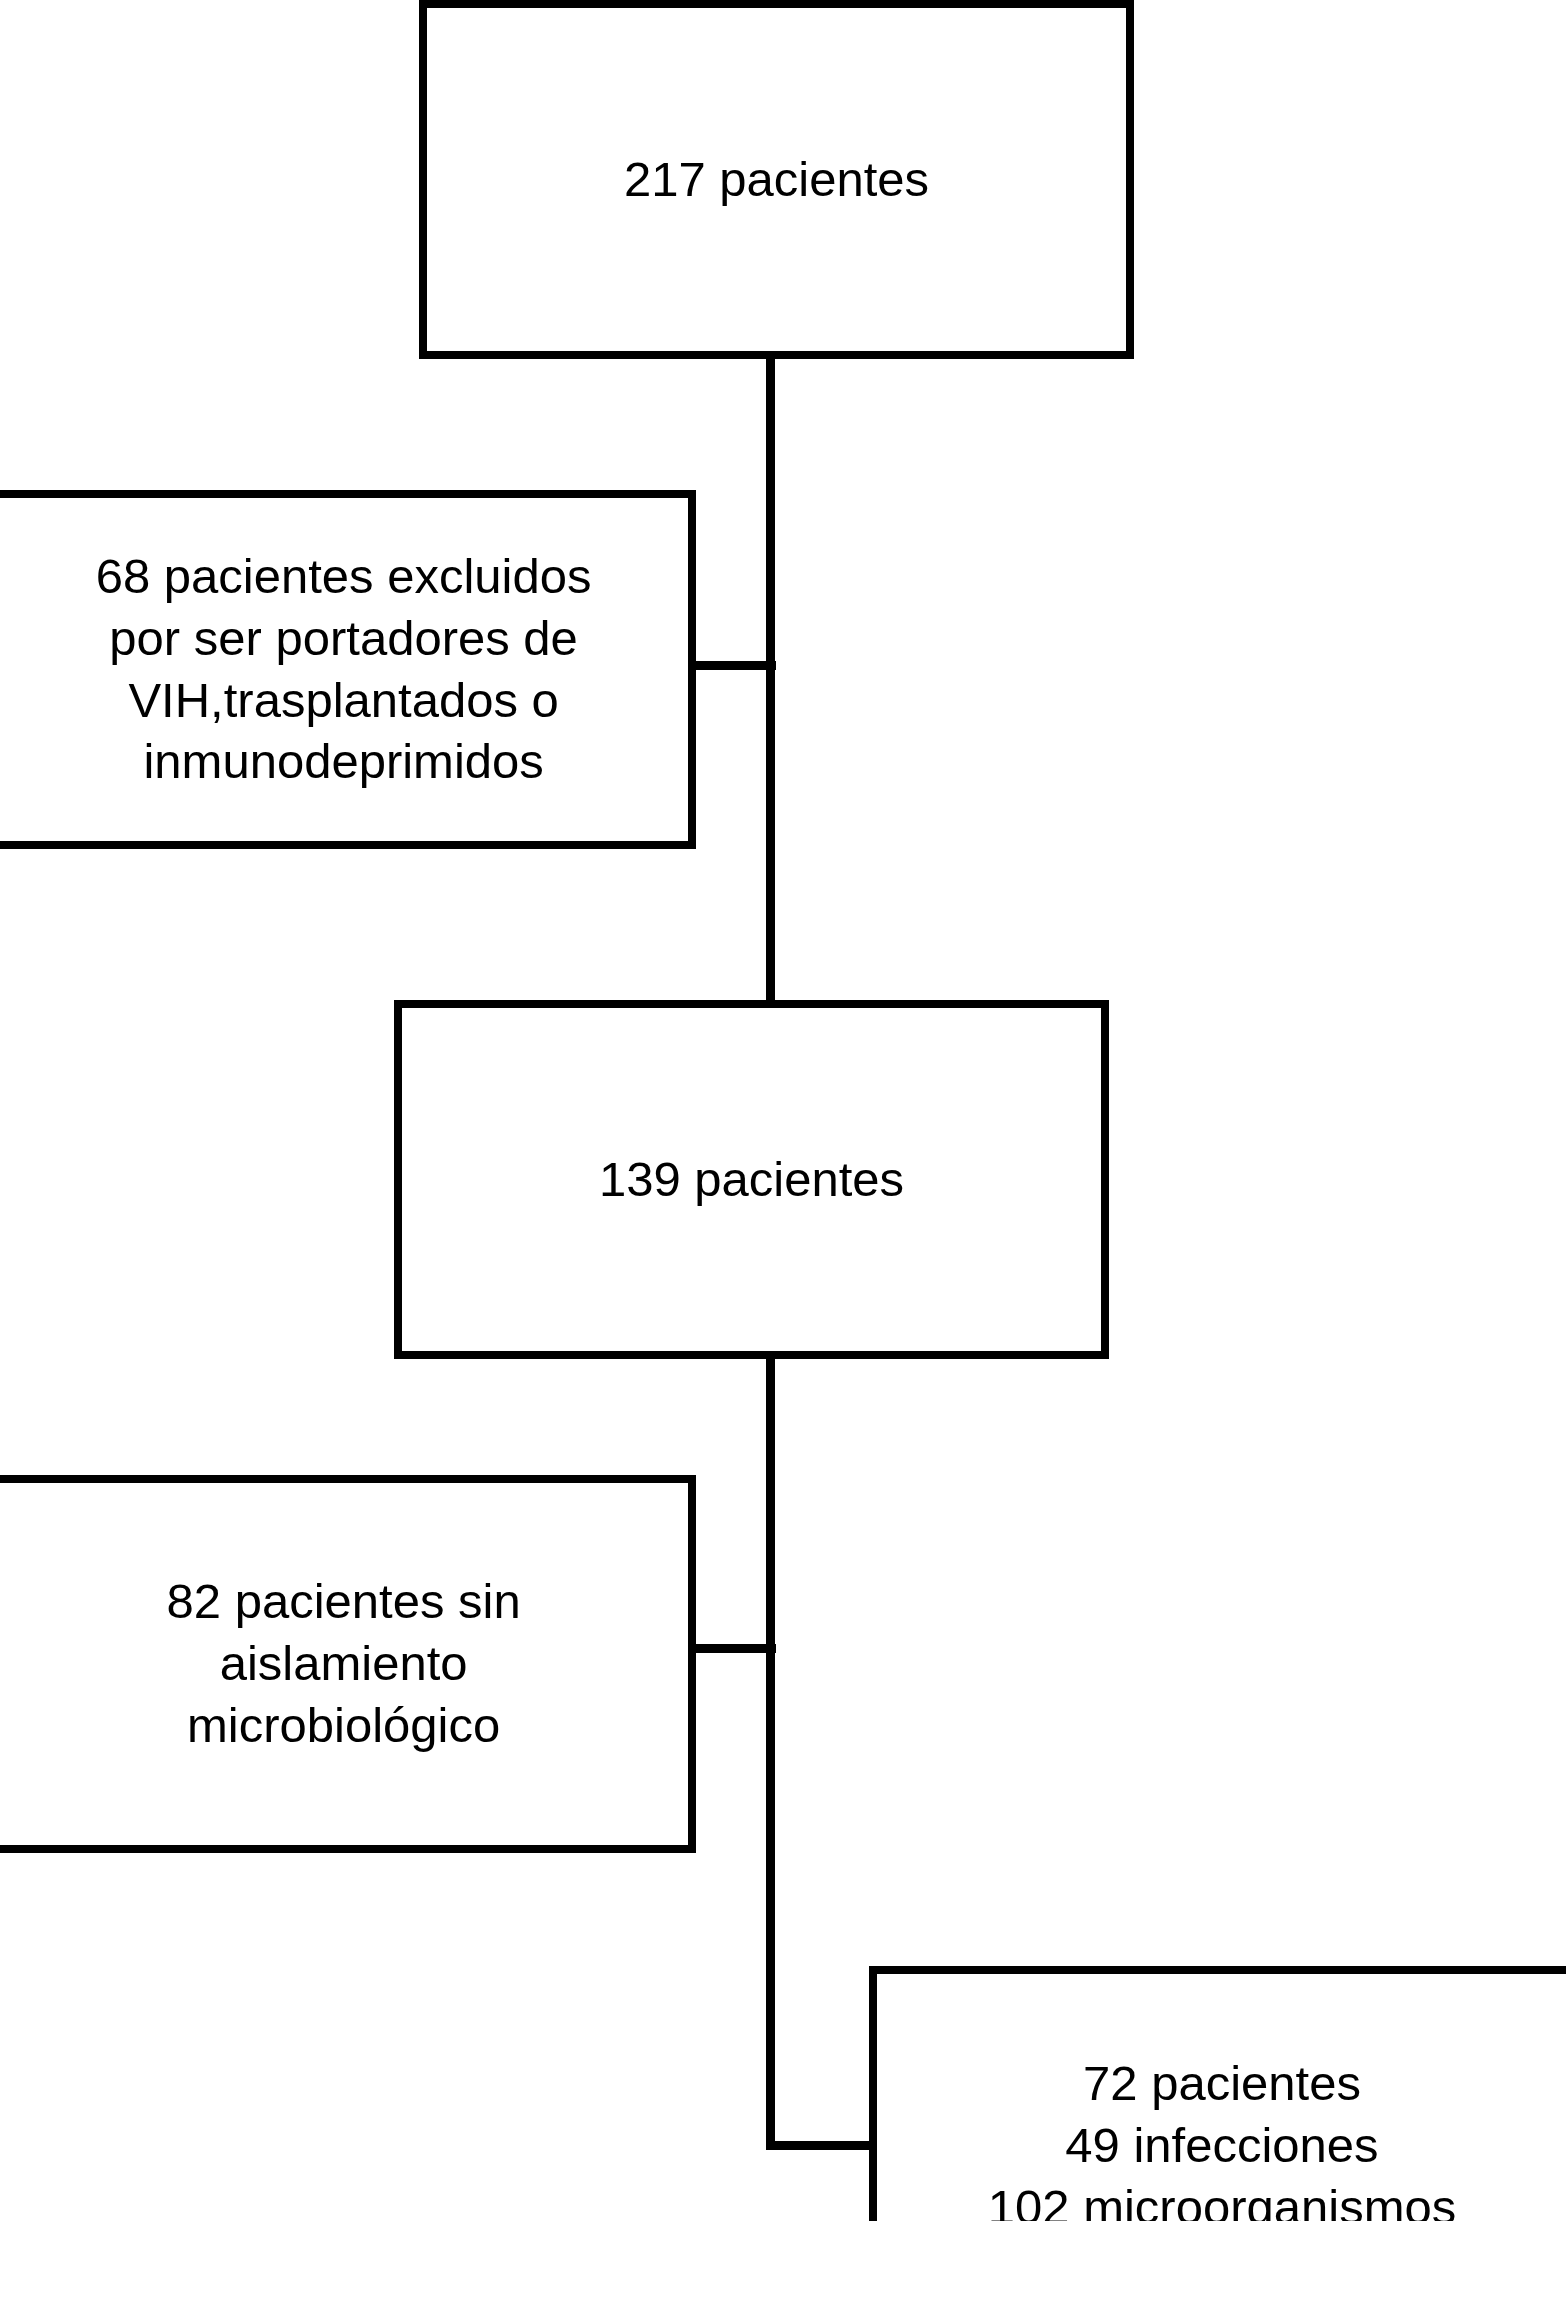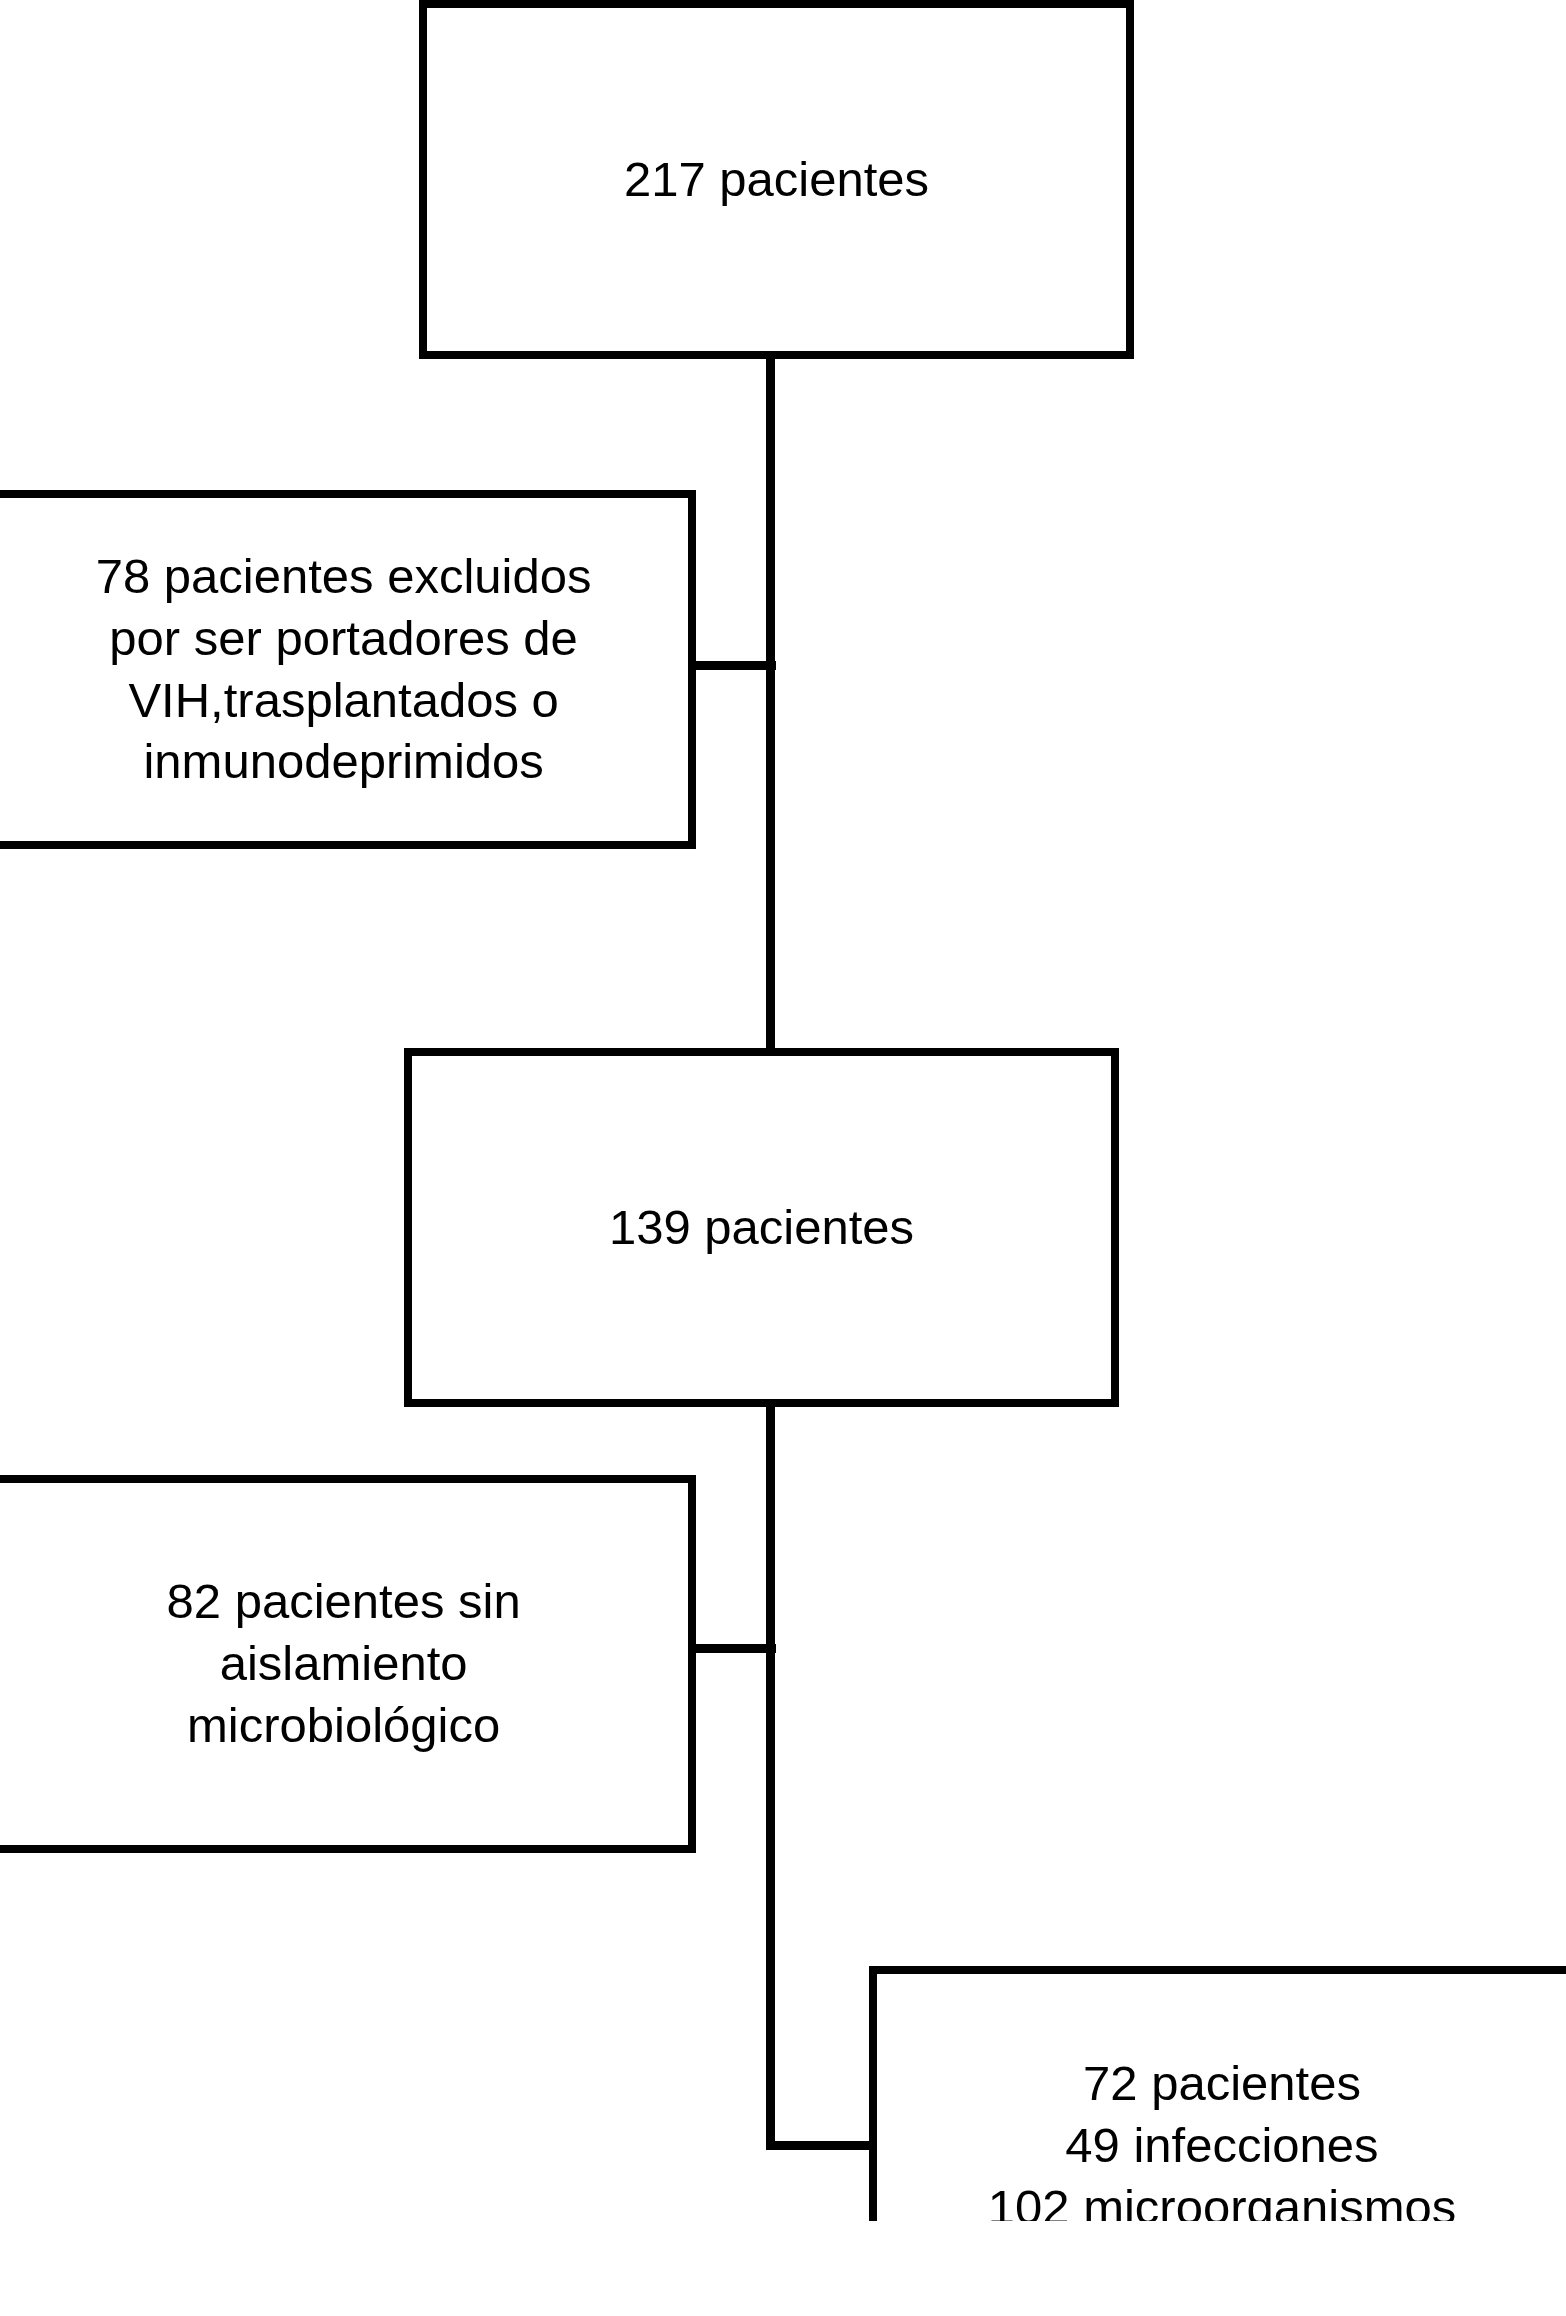--- a/index.html
+++ b/index.html
@@ -42,21 +42,21 @@
     position: absolute;
     background: #000000;
     z-index: 1;
   }
   .v-line { width: 8.9px; }
   .h-line { height: 8.9px; }
 
   
   #box-total          { left: 419px;  top: 0px;     width: 715px; height: 359px; }
   #box-excluded       { left: -8.9px;   top: 490px;   width: 705px; height: 359px; }
-  #box-included       { left: 404px;  top: 1000px;  width: 715px; height: 359px; margin-top: 48px; }
+  #box-included       { left: 394px;  top: 1000px;  width: 715px; height: 359px; }
   #box-no-isolation   { left: -8.9px;   top: 1475px;  width: 705px; height: 378px; }
   #box-final          { left: 869px;  top: 1966px;  width: 706px; height: 360px; }
 
   
   #conn-trunk         { left: 766px;  top: 350px;   height: 1800px; }
   #conn-excluded      { left: 688px;  top: 661px;   width: 88px; }
   #conn-no-isolation  { left: 688px;  top: 1644px;  width: 88px; }
   #conn-final         { left: 766px;  top: 2141px;  width: 111px; }
 </style>
 </head>
@@ -67,21 +67,21 @@
   <div class="connector v-line" id="conn-trunk"></div>
   <div class="connector h-line" id="conn-excluded"></div>
   <div class="connector h-line" id="conn-no-isolation"></div>
   <div class="connector h-line" id="conn-final"></div>
 
   <div class="node-box" id="box-total">
     <div class="node-text">217 pacientes</div>
   </div>
 
   <div class="node-box" id="box-excluded">
-    <div class="node-text">78 pacientes excluidos
+    <div class="node-text">68 pacientes excluidos
 por ser portadores de
 VIH,trasplantados o
 inmunodeprimidos</div>
   </div>
 
   <div class="node-box" id="box-included">
     <div class="node-text">139 pacientes</div>
   </div>
 
   <div class="node-box" id="box-no-isolation">

